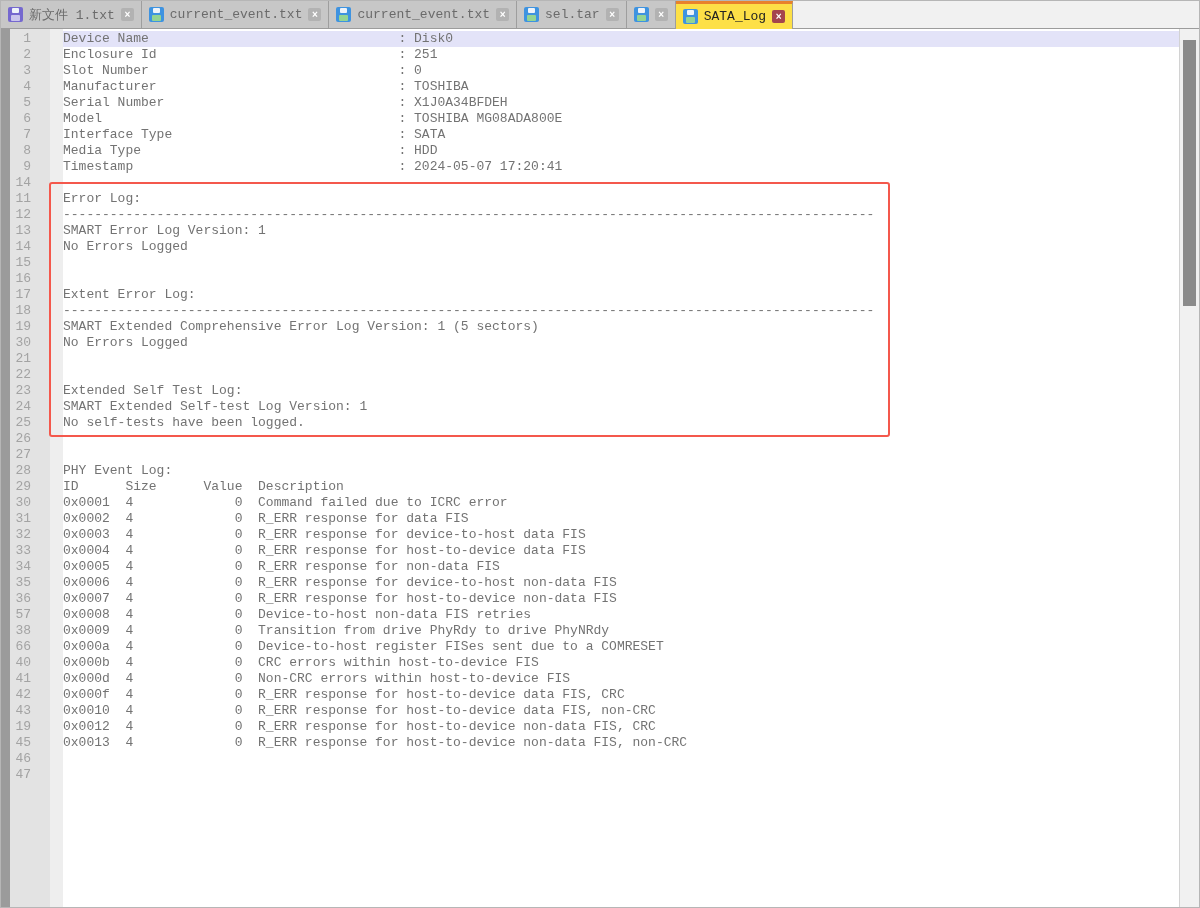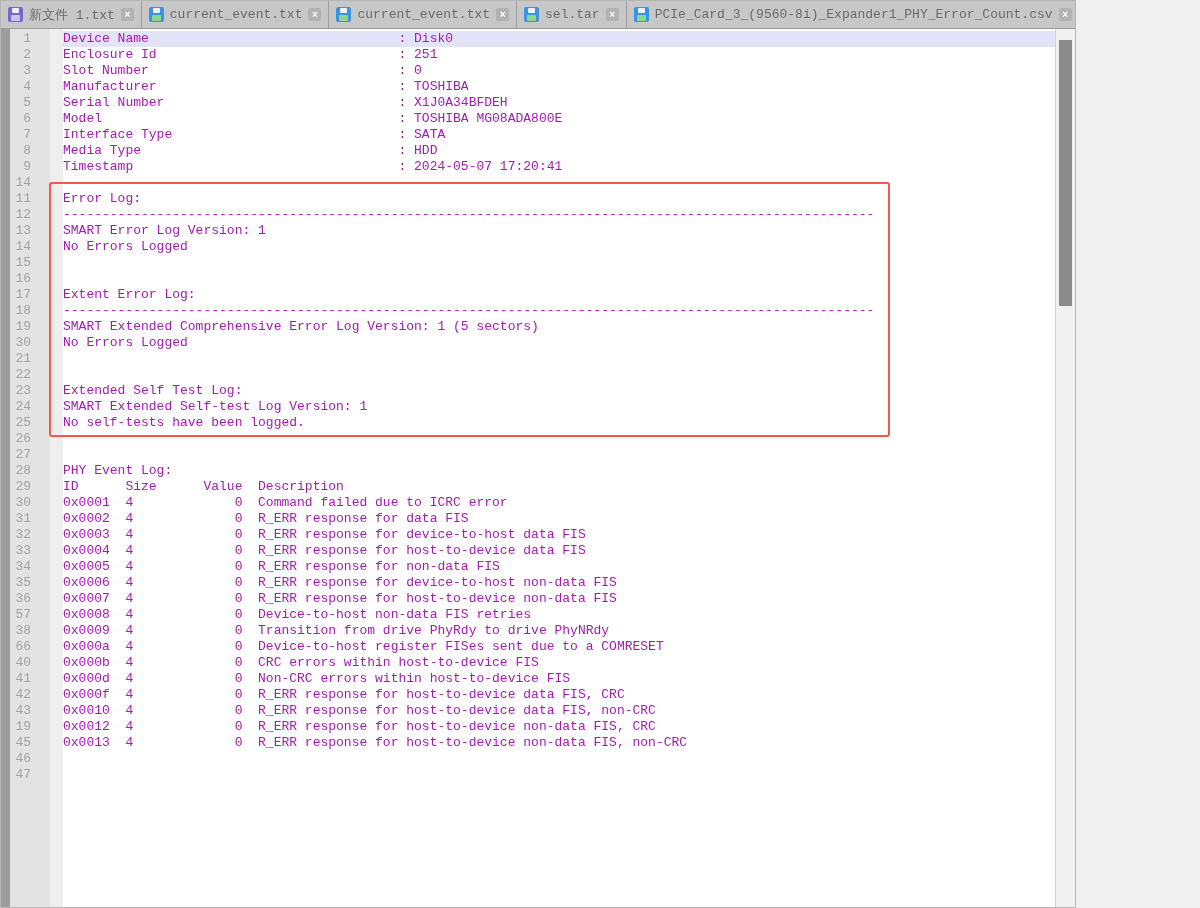--- a/index.html
+++ b/index.html
@@ -1,17 +1,17 @@
 <!DOCTYPE html>
 <html style="--active-tab-accent: #e8822c; --annotation-box: #f4584c; --current-line-highlight: #e3e3f8; --close-active-bg: #a4454d;"><head>
 <meta charset="utf-8">
 <style>
   html,body{margin:0;padding:0;background:#f0f0f0}
   .window{
-    position:relative;width:1076px;height:908px;box-sizing:border-box;
+    position:relative;width:1200px;height:908px;box-sizing:border-box;
     border:1px solid #b6b6b6;display:flex;flex-direction:column;background:#fff;
     font-family:"Liberation Mono","DejaVu Sans Mono",monospace;overflow:hidden;
   }
   
   .tabbar{flex:none;height:28px;box-sizing:border-box;display:flex;align-items:stretch;
     background:#f1f1f1;border-bottom:1px solid #9c9c9c}
   .tab{display:flex;align-items:center;gap:6px;padding:0 7px;background:#c7c7c7;
     border-right:1px solid #9e9e9e;cursor:pointer;font-size:13px;color:#6b6b6b;
     white-space:nowrap;box-sizing:border-box}
   .tab.active{background:#fde047;border-top:3px solid var(--active-tab-accent,#e8822c);
@@ -23,21 +23,21 @@
     font-family:"Liberation Sans",sans-serif;font-weight:bold;font-size:10px;line-height:13px;text-align:center}
   .tab.active .tclose{background:var(--close-active-bg,#a4454d)}
   
   .editor{flex:1;position:relative;background:#fff;overflow:hidden}
   .strip{position:absolute;left:0;top:0;bottom:0;width:9px;background:#9b9b9b}
   .gutter{position:absolute;left:9px;top:0;bottom:0;width:40px;background:#e3e3e3;
     padding-top:2px;box-sizing:border-box;font-size:13px;line-height:16px;color:#a3a3a3;text-align:right}
   .gutter .num{padding-right:19px;height:16px}
   .fold{position:absolute;left:49px;top:0;bottom:0;width:13px;background:#eeeeee}
   .content{position:absolute;left:62px;top:0;right:20px;bottom:0;padding-top:2px;
-    font-size:13px;line-height:16px;color:#a21caf;white-space:pre;overflow:hidden}
+    font-size:13px;line-height:16px;color:#737373;white-space:pre;overflow:hidden}
   .line{height:16px}
   .line.cur{background:var(--current-line-highlight,#e3e3f8)}
   .redbox{position:absolute;box-sizing:border-box;left:48px;top:153px;width:841px;height:255px;
     border:2px solid var(--annotation-box,#f4584c);border-radius:3px;z-index:5;pointer-events:none}
   .vscroll{position:absolute;right:0;top:0;bottom:0;width:20px;background:#f1f1f1;
     border-left:1px solid #d2d2d2;box-sizing:border-box}
   .thumb{position:absolute;left:3px;top:11px;width:13px;height:266px;background:#8b8b8b}
 </style>
 </head>
 <body>
@@ -74,21 +74,20 @@
           <span class="lb" style="background: rgb(147, 212, 147);"></span>
         </span>
         <span class="tlabel">sel.tar</span>
         <span class="tclose">×</span>
       </div>
       <div class="tab">
         <span class="floppy" style="background: rgb(62, 147, 224);">
           <span class="sh"></span>
           <span class="lb" style="background: rgb(147, 212, 147);"></span>
         </span>
-        <span class="tlabel">PCIe_Card_3_(9560-8i)_Expander1_PHY_Error_Count.csv</span>
         <span class="tclose">×</span>
       </div>
       <div class="tab active">
         <span class="floppy" style="background: rgb(62, 147, 224);">
           <span class="sh"></span>
           <span class="lb" style="background: rgb(147, 212, 147);"></span>
         </span>
         <span class="tlabel">SATA_Log</span>
         <span class="tclose">×</span>
       </div>

